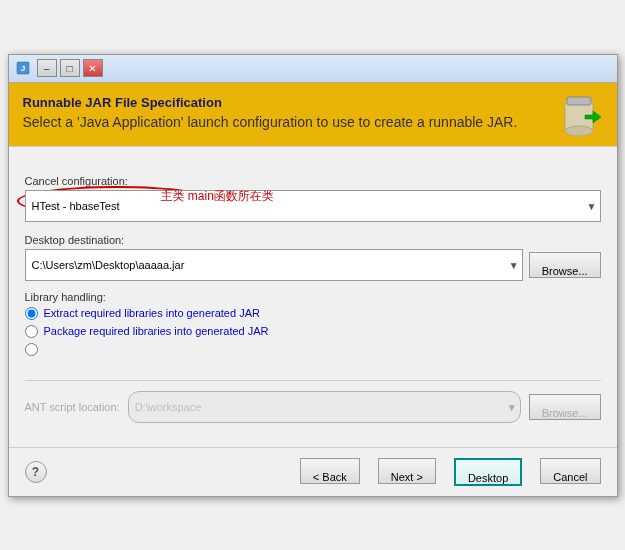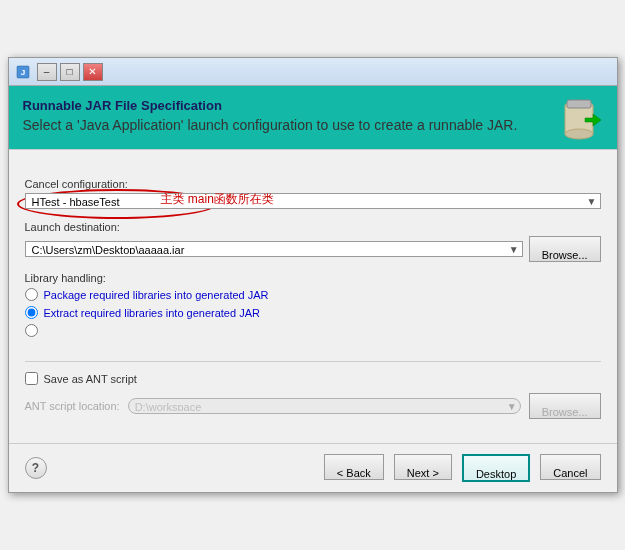--- a/index.html
+++ b/index.html
@@ -81,21 +81,21 @@
       align-items: center;
       gap: 6px;
       margin-bottom: 10px;
     }
     .select-wrapper {
       position: relative;
       flex: 1;
     }
     select {
       width: 100%;
-      height: 16px;
+      height: 32px;
       padding: 2px 20px 2px 6px;
       border: 1px solid #999;
       background: white;
       font-size: 11px;
       appearance: none;
       cursor: pointer;
     }
     .select-arrow {
       position: absolute;
       right: 4px;
@@ -204,29 +204,29 @@
       align-items: center;
       justify-content: center;
       font-size: 12px;
       font-weight: bold;
       color: #555;
       cursor: pointer;
       background: linear-gradient(to bottom, #f5f5f5, #dcdcdc);
     }
     .footer-buttons {
       display: flex;
-      gap: 10px;
+      gap: 18px;
       margin-left: auto;
     }
     .btn-finish {
       border: 2px solid #008b8b;
       background: linear-gradient(to bottom, #f0fafa, #d8f0f0);
     }
     .header-section {
-      background: #14b8a6;
+      background: #eab308;
       padding: 12px 14px;
       border-bottom: 1px solid #ccc;
       margin-bottom: 14px;
       position: relative;
     }
     .jar-svg {
       position: absolute;
       top: 8px;
       right: 14px;
     }
@@ -276,54 +276,50 @@
         <div class="select-wrapper">
           <select>
             <option>HTest - hbaseTest</option>
           </select>
           <span class="select-arrow">▼</span>
         </div>
         <span class="annotation-text">主类 main函数所在类</span>
       </div>
     </div>
 
-    <div class="label">Launch destination:</div>
+    <div class="label">Desktop destination:</div>
     <div class="row">
       <div class="select-wrapper">
         <select>
           <option>C:\Users\zm\Desktop\aaaaa.jar</option>
         </select>
         <span class="select-arrow">▼</span>
       </div>
       <button>Browse...</button>
     </div>
 
     <div class="library-section">
       <div class="label">Library handling:</div>
       <div class="radio-group">
         <div class="radio-row">
+          <input type="radio" name="lib" id="opt1" checked="" style="">
+          <label class="radio-label" for="opt1">Extract required libraries into generated JAR</label>
+        </div>
+        <div class="radio-row">
           <input type="radio" name="lib" id="opt2" style="">
           <label class="radio-label" for="opt2">Package required libraries into generated JAR</label>
-        </div>
-        <div class="radio-row">
-          <input type="radio" name="lib" id="opt1" checked="" style="">
-          <label class="radio-label" for="opt1">Extract required libraries into generated JAR</label>
         </div>
         <div class="radio-row">
           <input type="radio" name="lib" id="opt3" style="">
         </div>
       </div>
     </div>
 
     <hr class="divider">
 
-    <div class="checkbox-row">
-      <input type="checkbox" id="antCheck" style="">
-      <label class="checkbox-label" for="antCheck">Save as ANT script</label>
-    </div>
 
     <div class="ant-row">
       <span class="ant-label">ANT script location:</span>
       <div class="select-wrapper">
         <select disabled="" style="background:#e8e8e8; color:#aaa;border-radius:11px;">
           <option>D:\workspace</option>
         </select>
         <span class="select-arrow" style="color:#aaa;">▼</span>
       </div>
       <button disabled="" style="color:#aaa; background: linear-gradient(to bottom, #f5f5f5, #dcdcdc);">Browse...</button>

